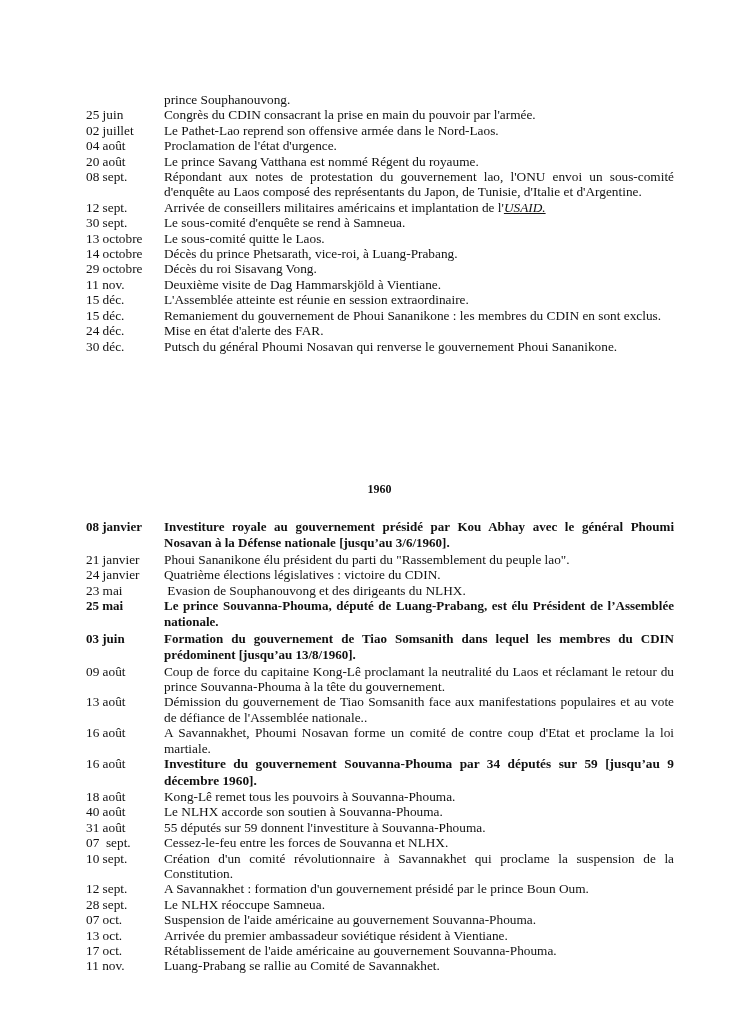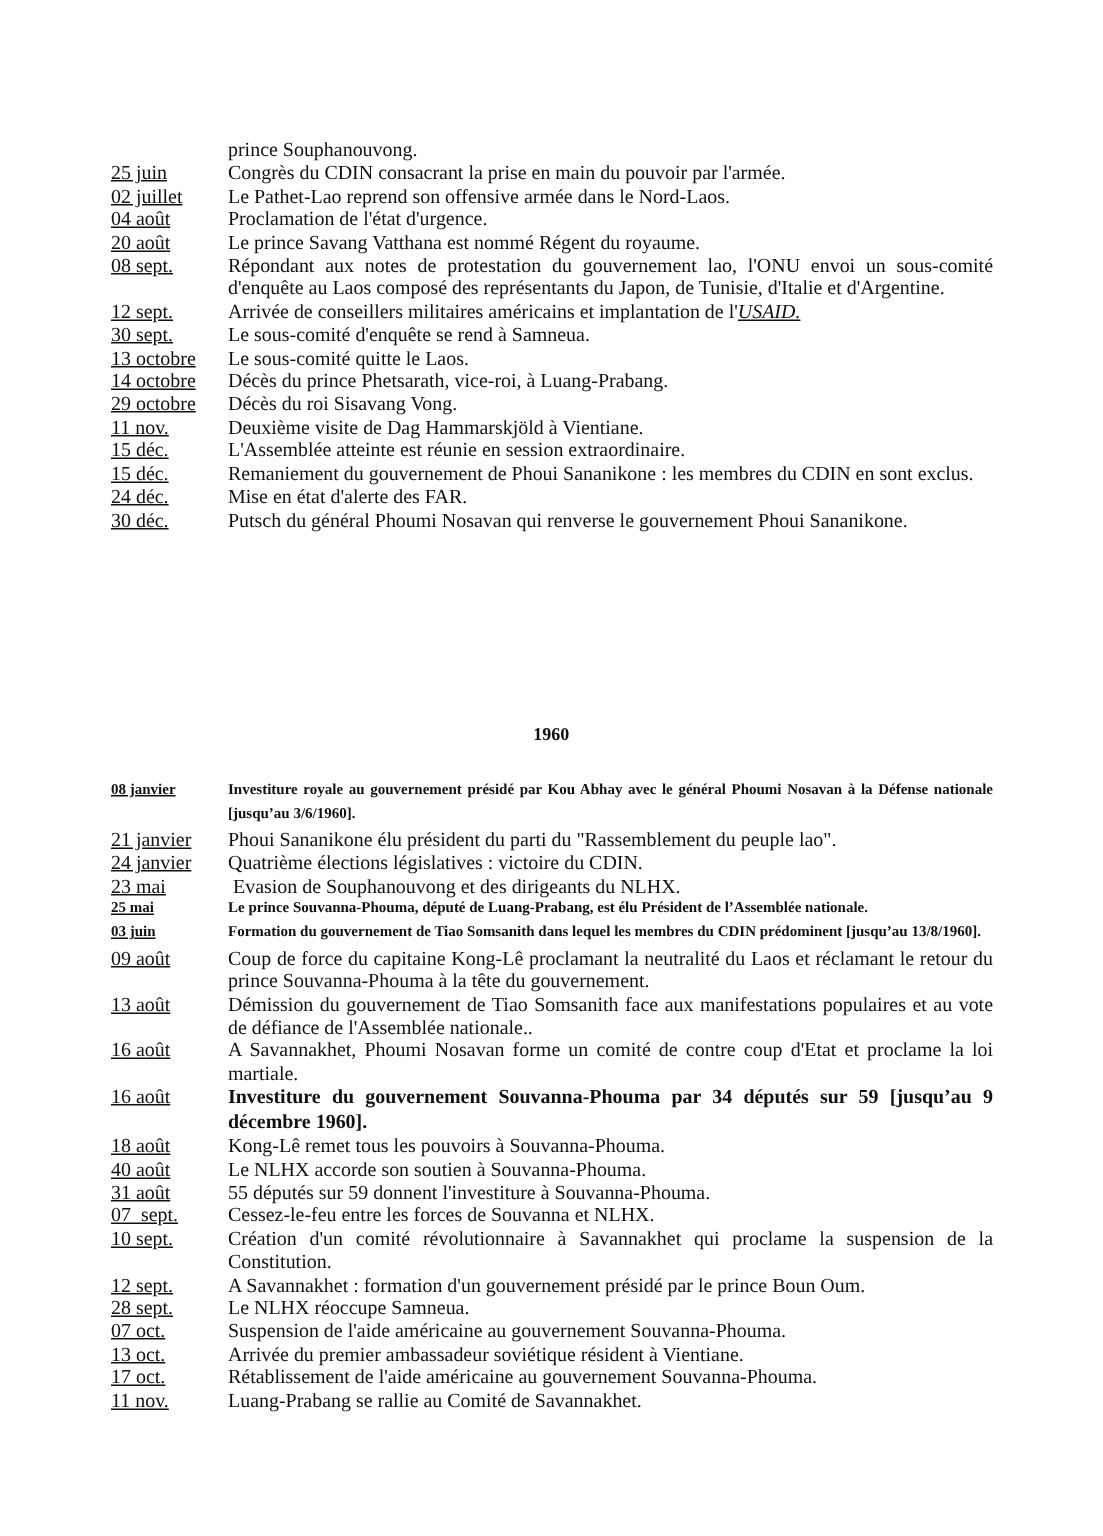--- a/index.html
+++ b/index.html
@@ -1,23 +1,23 @@
 <!DOCTYPE html>
 <html><head>
 <meta charset="utf-8">
 <style>
   html, body { margin: 0; padding: 0; background: #ffffff; }
   body { width: 735px; height: 1024px; overflow: hidden; position: relative;
          font-family: "Liberation Serif", "DejaVu Serif", serif; color: #111; }
-  .page { position: absolute; left: 0; top: 0; width: 669px; height: 1024px; }
+  .page { position: absolute; left: 12px; top: 0; width: 669px; height: 1024px; }
   .block { position: absolute; left: 74px; width: 588px; }
   .row { display: flex; font-size: 13.3px; line-height: 15.4px; }
-  .row .date { width: 78px; flex: none; white-space: nowrap; text-decoration: underline; }
+  .row .date { width: 78px; flex: none; white-space: nowrap; }
   .row .text { flex: 1; text-align: justify; }
-  .row.bold { font-weight: bold; font-size: 10px; line-height: 16.4px; }
+  .row.bold { font-weight: bold; font-size: 13px; line-height: 16.4px; }
   .row.cont .date { visibility: hidden; }
   .year { position: absolute; left: 0; width: 735px; text-align: center;
           font-weight: bold; font-size: 12px; top: 482px; }
   i { font-style: italic; text-decoration: underline; }
 </style>
 </head>
 <body>
 
 <div class="page">
 

